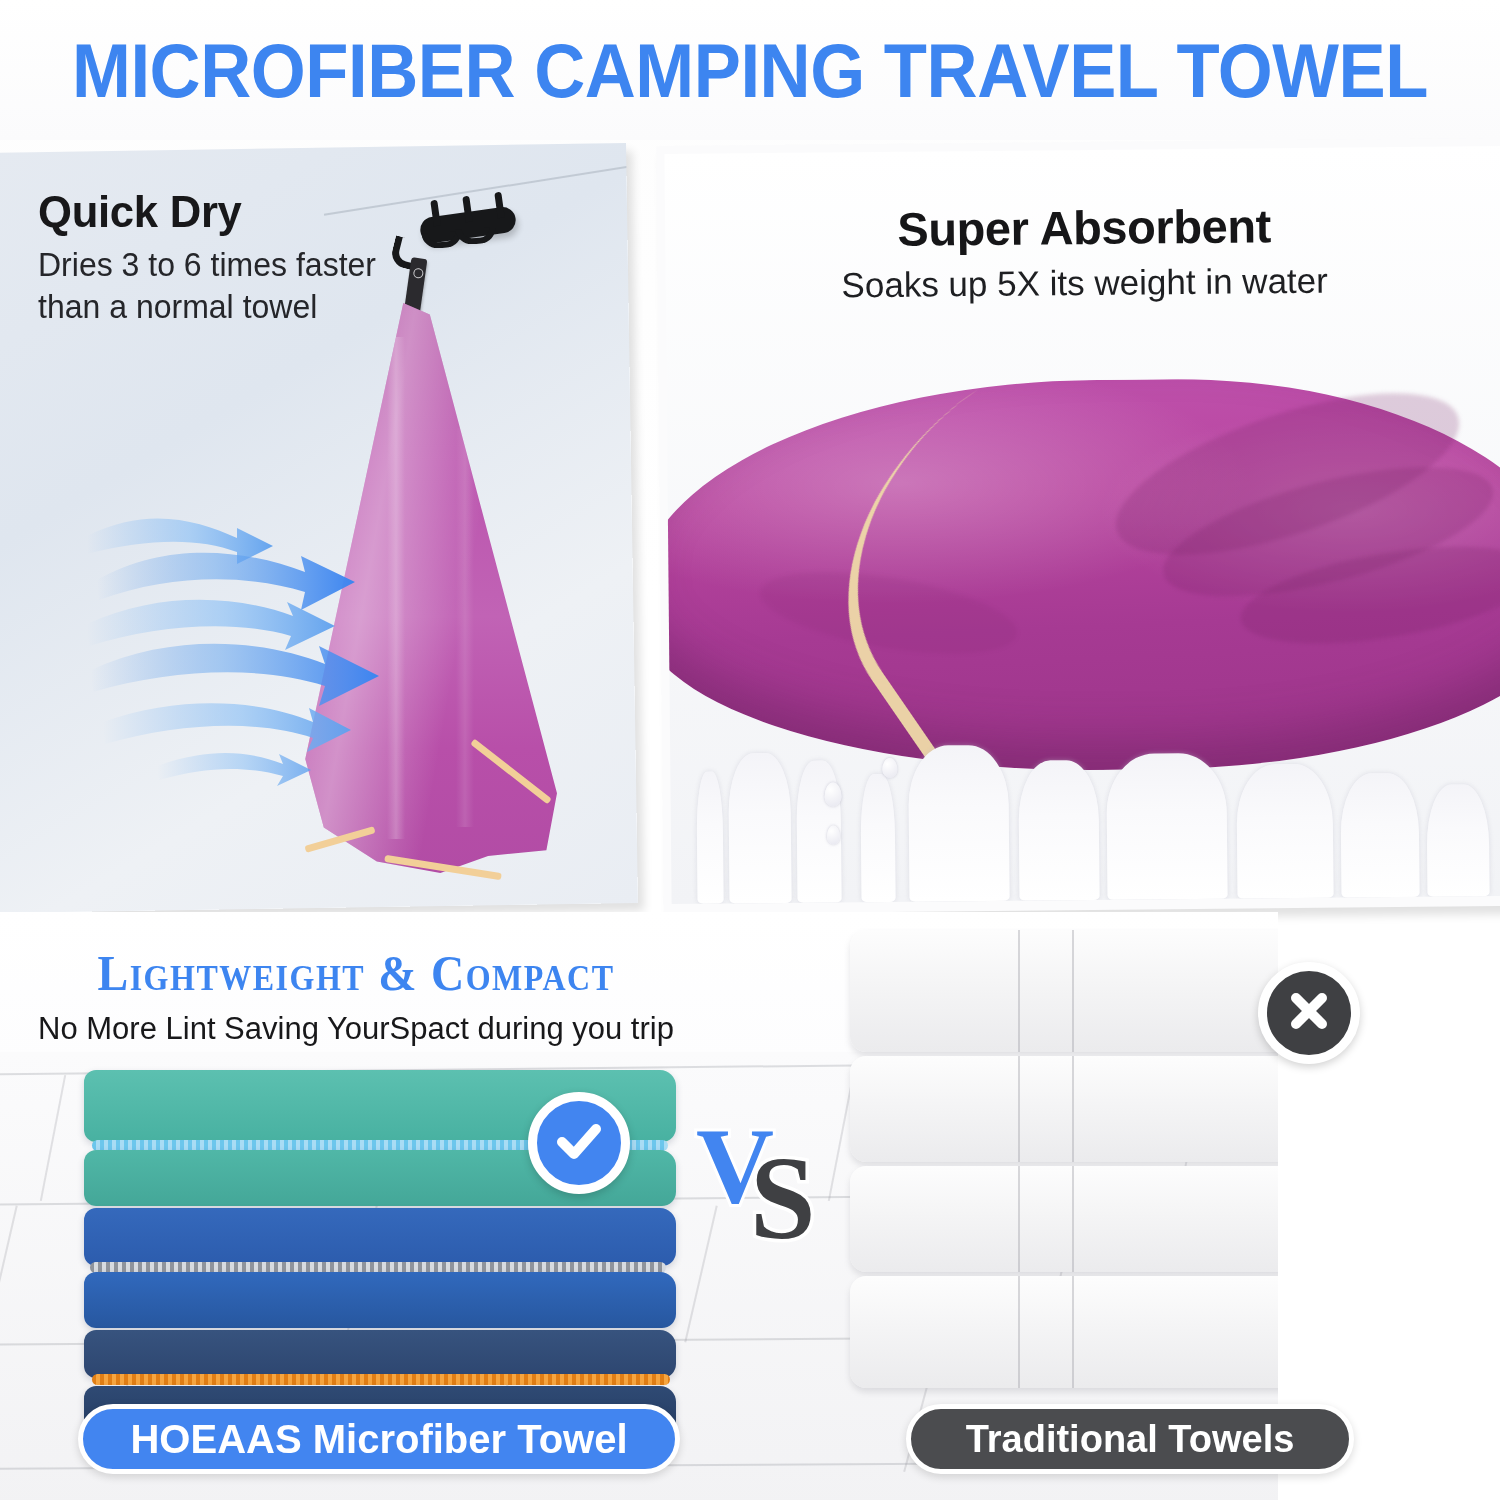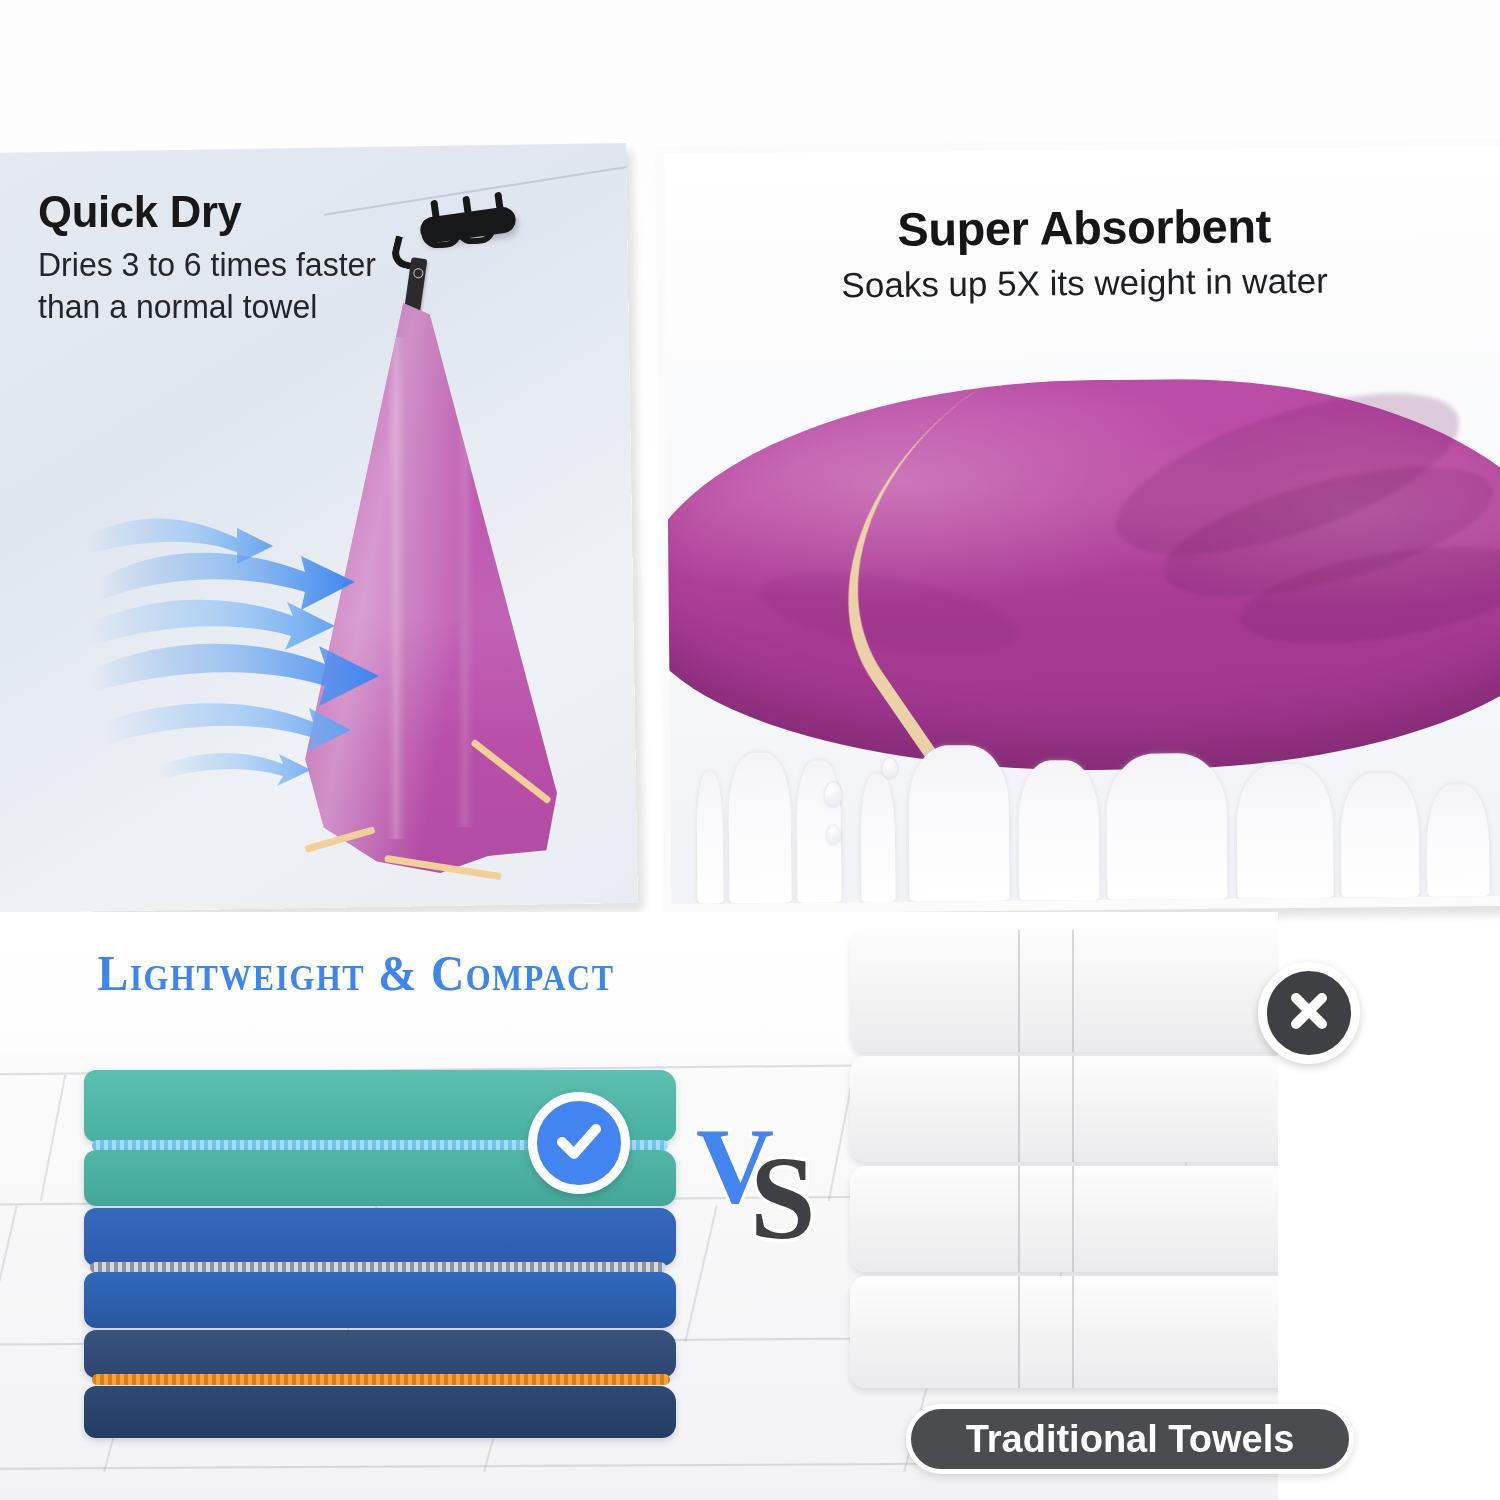--- a/index.html
+++ b/index.html
@@ -421,20 +421,23 @@
     width: 448px; height: 70px;
     background: #4b4c4f;
     font-size: 38px;
   }
 </style>
 </head>
 <body>
 
 <div class="page">
 
+  <div class="header">
+    <div class="header-title">MICROFIBER CAMPING TRAVEL TOWEL</div>
+  </div>
 
   <div class="panel panel-quickdry">
     <div class="pad">
 
       <div class="qd-text">
         <div class="qd-title">Quick Dry</div>
         <div class="qd-sub">Dries 3 to 6 times faster</div>
         <div class="qd-sub">than a normal towel</div>
       </div>
 
@@ -537,20 +540,21 @@
       <div class="plank-v" style="left:1120px;top:152px; height:140px; transform:rotate(13deg);"></div>
       <div class="plank-v" style="left:1430px;top:152px; height:140px; transform:rotate(13deg);"></div>
       <div class="plank-v" style="left:180px; top:292px; height:130px; transform:rotate(15deg);"></div>
       <div class="plank-v" style="left:560px; top:292px; height:130px; transform:rotate(15deg);"></div>
       <div class="plank-v" style="left:980px; top:292px; height:130px; transform:rotate(15deg);"></div>
       <div class="plank-v" style="left:1340px;top:292px; height:130px; transform:rotate(15deg);"></div>
     </div>
 
     <div class="cmp-head">
       <div class="cmp-title">Lightweight &amp; Compact</div>
+      <div class="cmp-sub">No More Lint Saving YourSpact during you trip</div>
     </div>
 
     <div class="stack-left">
       <div class="mf-layer" style="top:0; height:72px; background:linear-gradient(180deg,#5cc0b0 0%,#48b1a1 100%);"></div>
       <div class="mf-trim" style="left:8px; right:8px; top:70px;
                   background:repeating-linear-gradient(90deg,#6cc6ec 0 4px,#a9dcf4 4px 8px);"></div>
       <div class="mf-layer" style="top:80px; height:56px; background:linear-gradient(180deg,#50b7a7 0%,#44a798 100%);"></div>
 
       <div class="mf-layer" style="top:138px; height:58px; background:linear-gradient(180deg,#3569bc 0%,#2c5cad 100%);"></div>
       <div class="mf-trim" style="left:6px; right:10px; top:192px;
@@ -598,16 +602,17 @@
         <path d="M14 14 L40 40 M40 14 L14 40" fill="none" stroke="#ffffff" stroke-width="10" stroke-linecap="round"></path>
       </svg>
     </span>
   </div>
 
   <div class="vs">
     <div class="vs-v">V</div>
     <div class="vs-s">S</div>
   </div>
 
+  <div class="pill pill-mf">HOEAAS Microfiber Towel</div>
 
   <div class="pill pill-trad">Traditional Towels</div>
 
 </div>
 
 </body></html>

